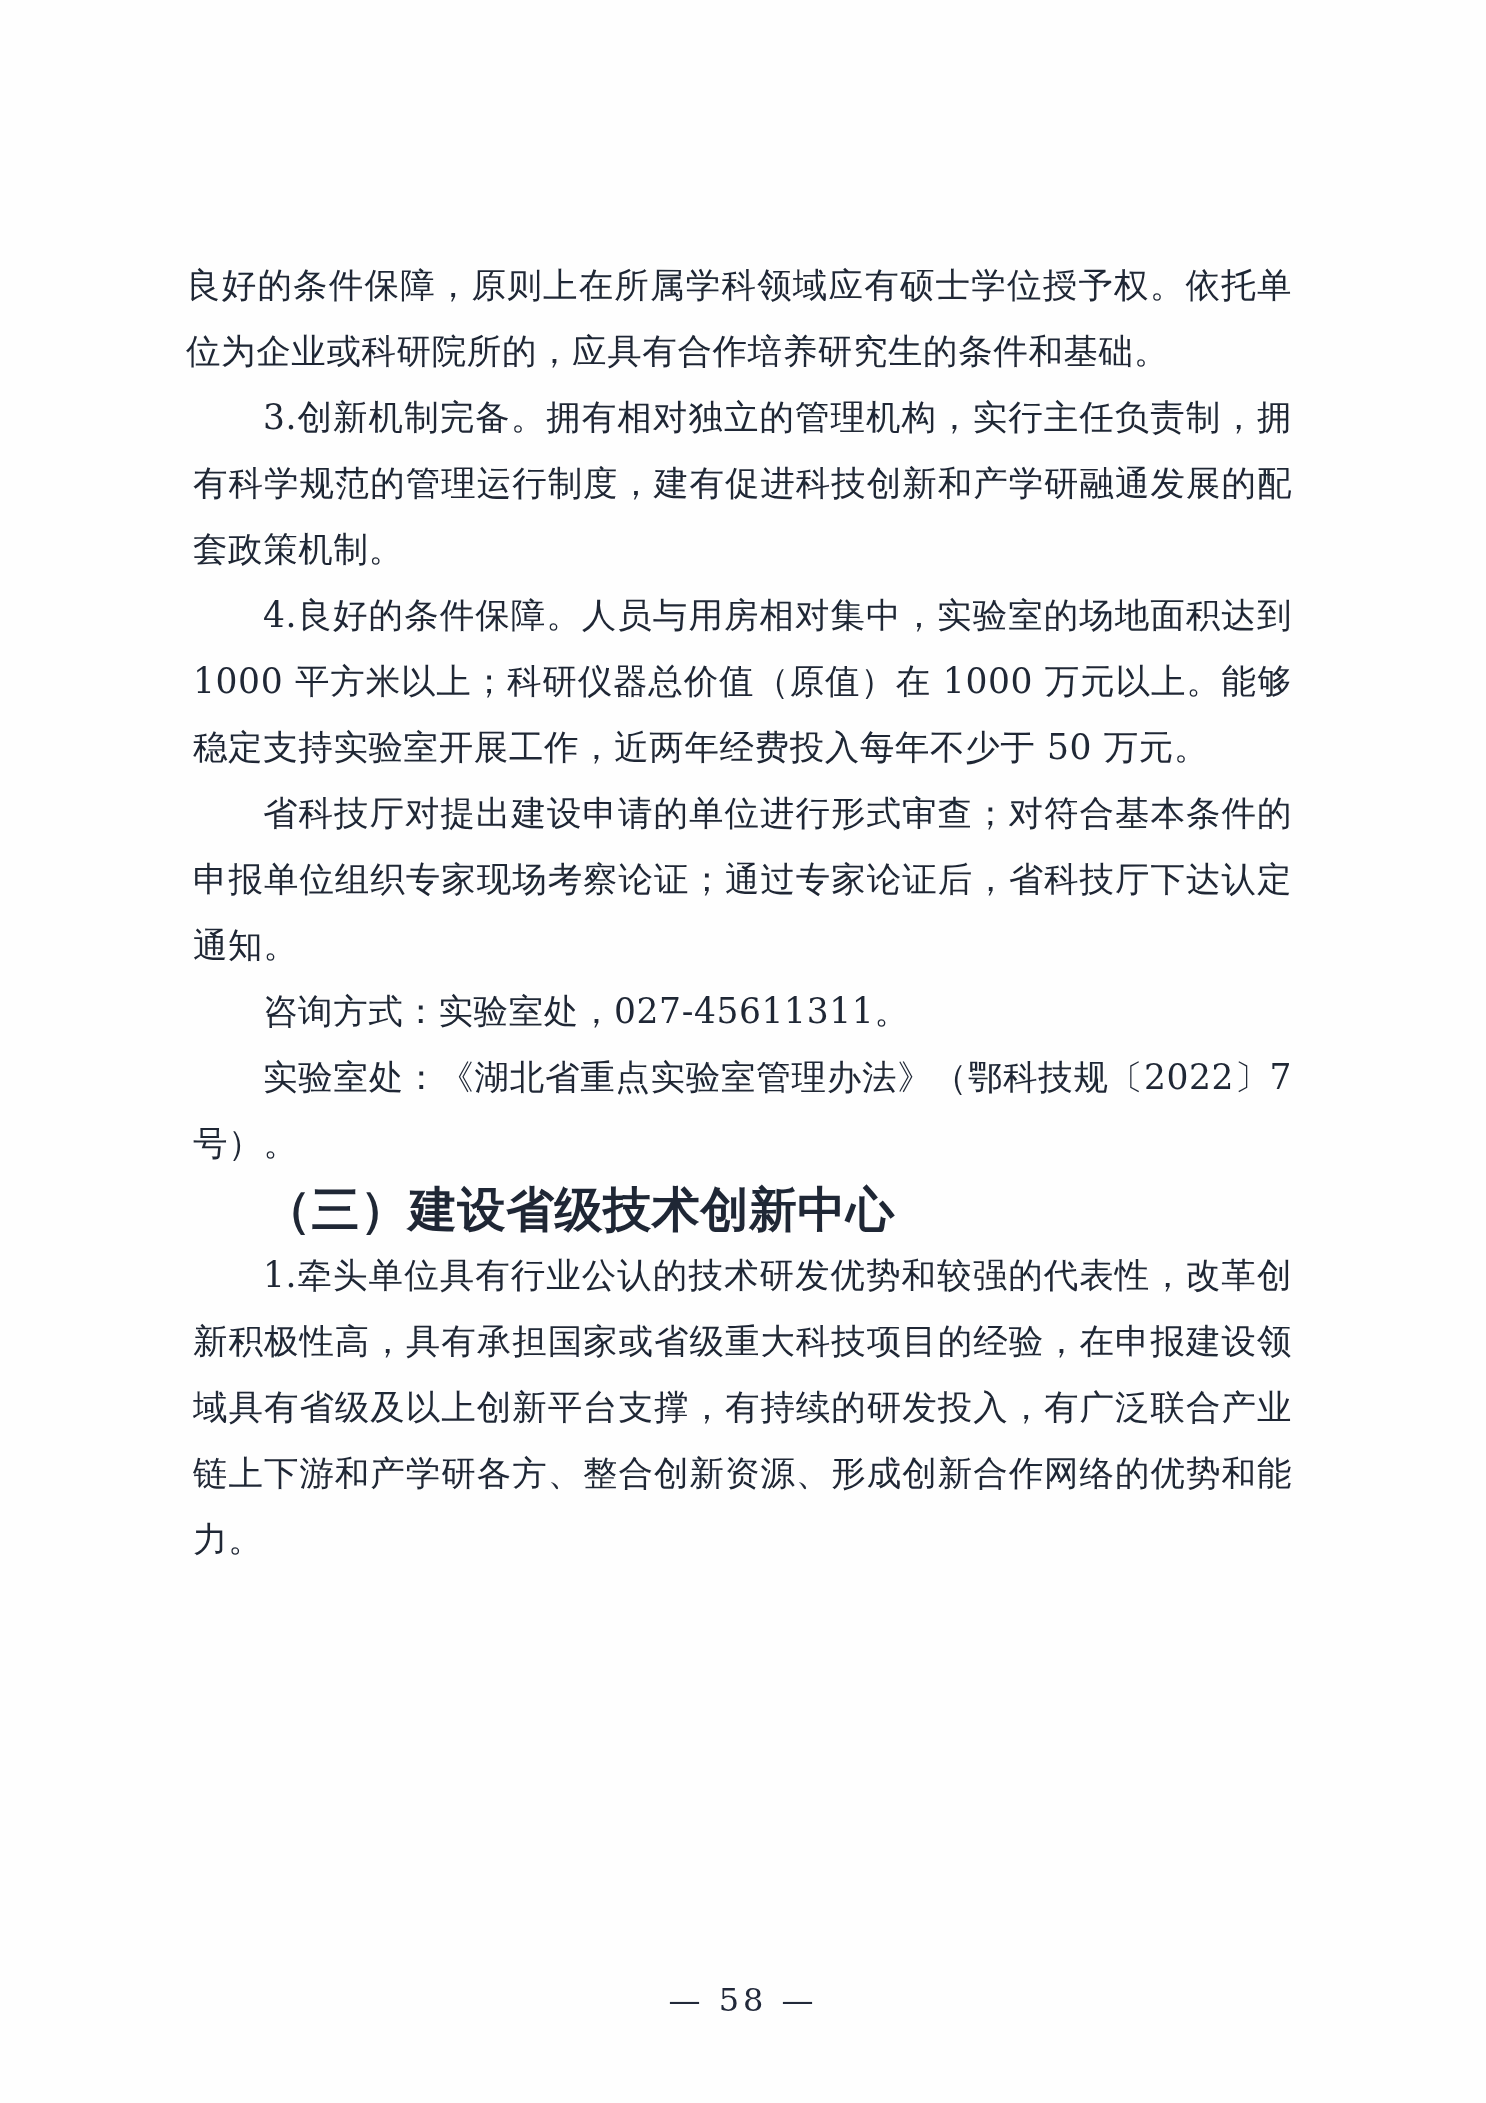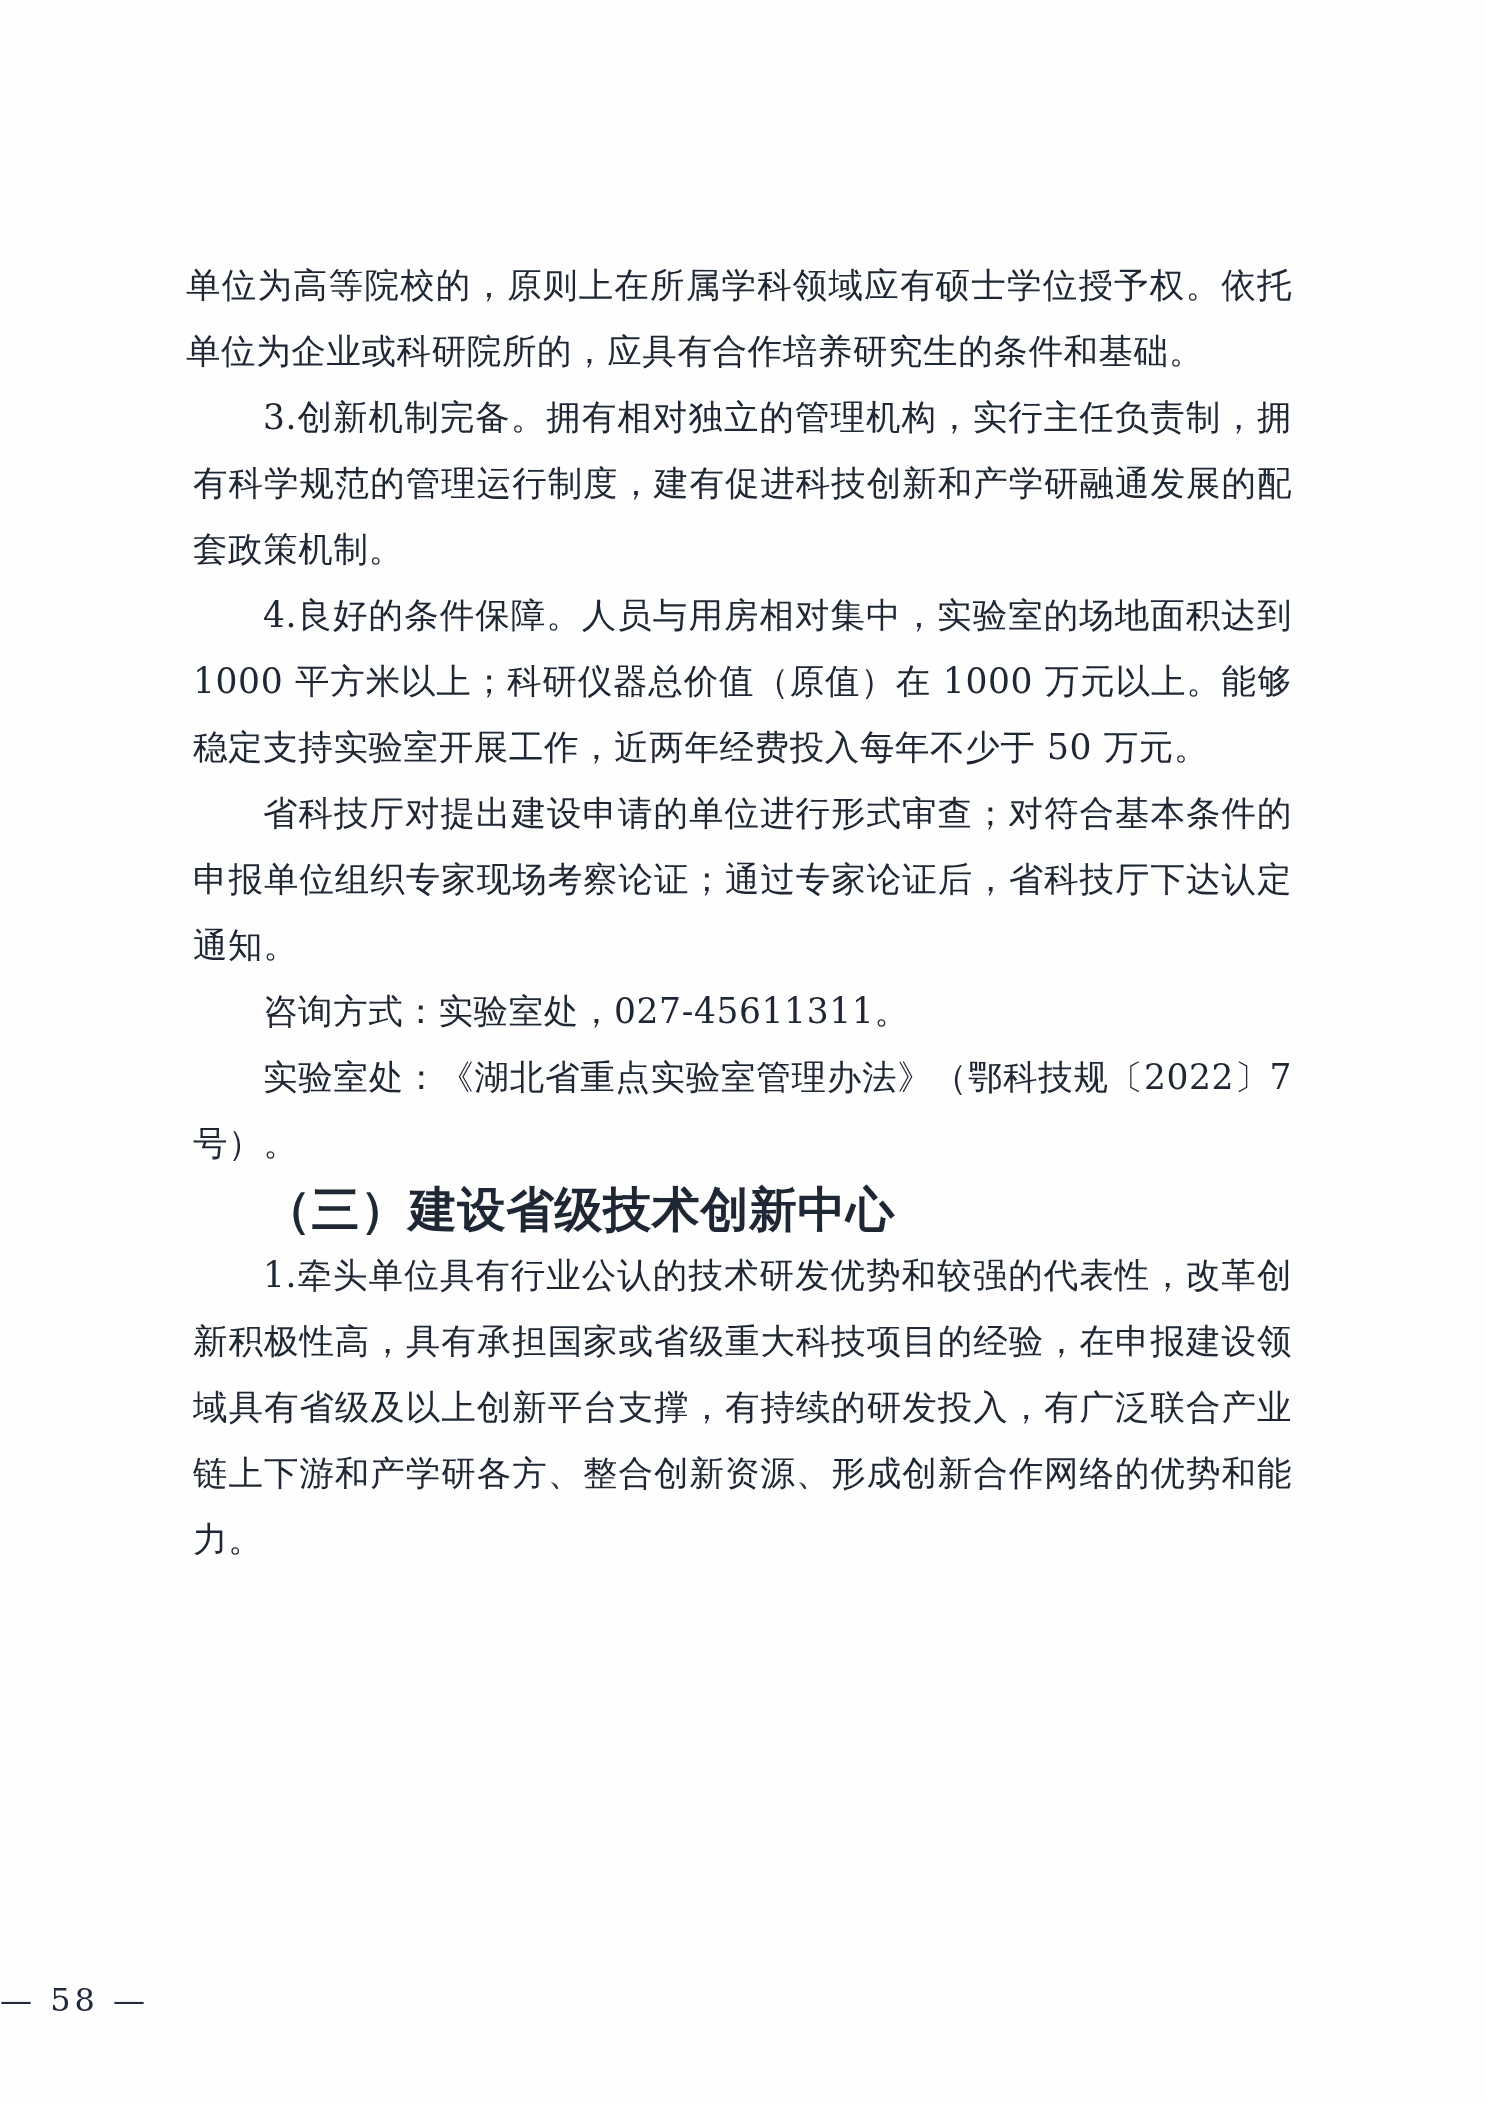--- a/index.html
+++ b/index.html
@@ -46,34 +46,35 @@
     font-size: 48px;
   }
   .kv .label {
     font-weight: normal;
   }
   .pagenum {
     position: absolute;
     left: 0;
     right: 0;
     bottom: 84px;
+    text-align: center;
     font-family: "DejaVu Serif", serif;
     font-size: 32px;
     color: #22293a;
     letter-spacing: 4px;
   }
 </style>
 </head>
 <body>
 
 <div class="page">
 
   <div class="content">
 
-    <p class="para">单位为高等院校的，原则上在所属学科领域应有硕士学位授予权。依托单位为企业或科研院所的，应具有合作培养研究生的条件和基础。</p>
+    <p class="para">良好的条件保障，原则上在所属学科领域应有硕士学位授予权。依托单位为企业或科研院所的，应具有合作培养研究生的条件和基础。</p>
 
     <p class="para indent">3.创新机制完备。拥有相对独立的管理机构，实行主任负责制，拥有科学规范的管理运行制度，建有促进科技创新和产学研融通发展的配套政策机制。</p>
 
     <p class="para indent">4.良好的条件保障。人员与用房相对集中，实验室的场地面积达到 1000 平方米以上；科研仪器总价值（原值）在 1000 万元以上。能够稳定支持实验室开展工作，近两年经费投入每年不少于 50 万元。</p>
 
     <p class="para indent">省科技厅对提出建设申请的单位进行形式审查；对符合基本条件的申报单位组织专家现场考察论证；通过专家论证后，省科技厅下达认定通知。</p>
 
     <p class="para indent kv">
       <span class="label">咨询方式：</span><span>实验室处，027-45611311。</span>
     </p>

